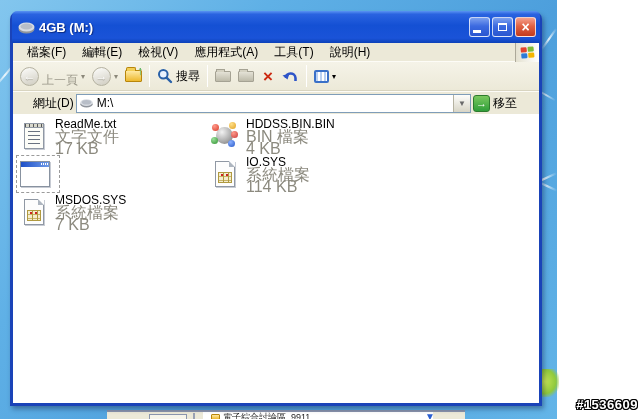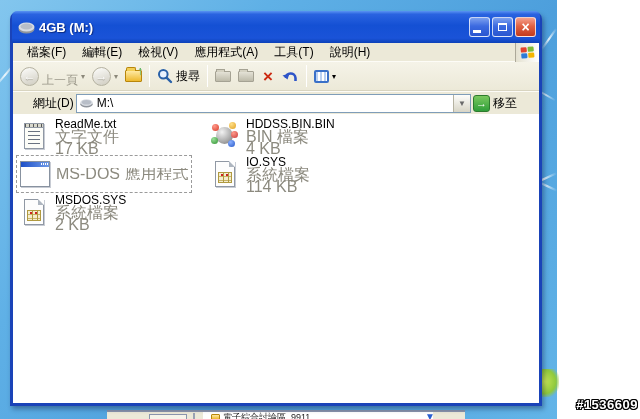--- a/index.html
+++ b/index.html
@@ -309,21 +309,20 @@
           <div class="ftype">BIN 檔案</div>
           <div class="fsize">4 KB</div>
         </span>
       </div>
 
       <div class="tile selected">
         <span class="ficon">
             <span class="ic-doswin"></span>
           </span>
         <span class="ftext">
-          <div class="ftype">MS-DOS 應用程式</div>
         </span>
       </div>
 
       <div class="tile">
         <span class="ficon">
             <span class="ic-syspage"></span>
           </span>
         <span class="ftext">
           <div class="fname">IO.SYS</div>
           <div class="ftype">系統檔案</div>
@@ -331,21 +330,21 @@
         </span>
       </div>
 
       <div class="tile">
         <span class="ficon">
             <span class="ic-syspage"></span>
           </span>
         <span class="ftext">
           <div class="fname">MSDOS.SYS</div>
           <div class="ftype">系統檔案</div>
-          <div class="fsize">2 KB</div>
+          <div class="fsize">7 KB</div>
         </span>
       </div>
 
     </div>
   </div>
 </div>
 
 <div class="watermark">#1536609</div>
 
 </body></html>

